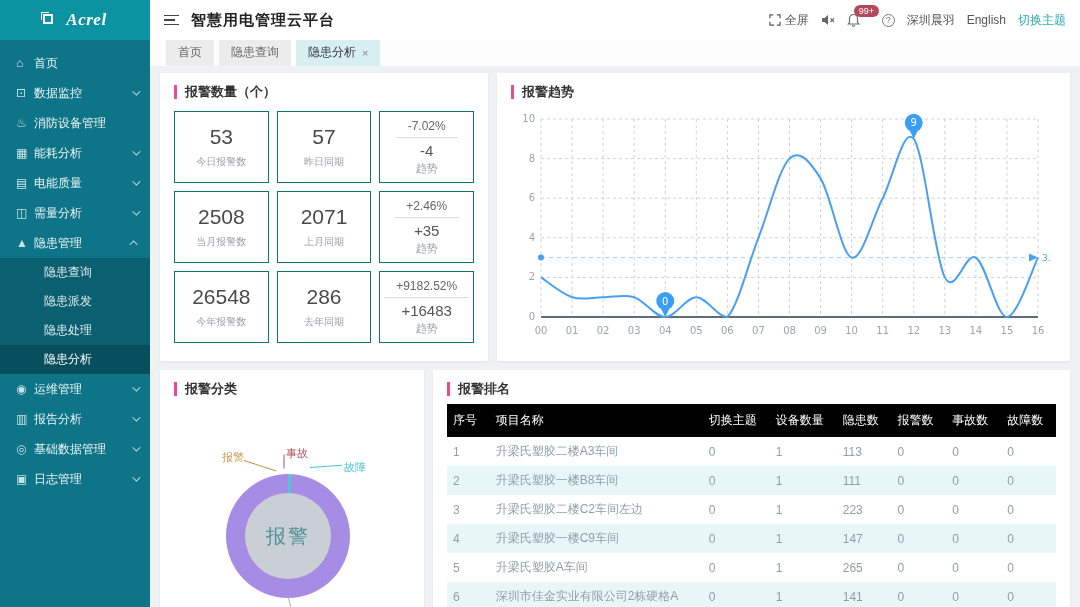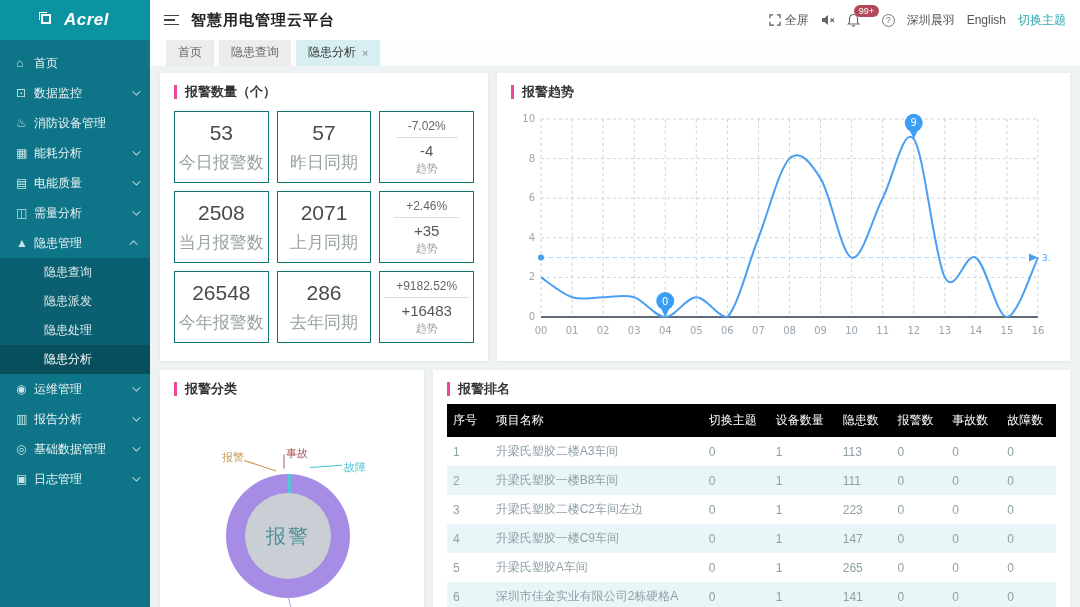--- a/index.html
+++ b/index.html
@@ -1,21 +1,21 @@
 <!DOCTYPE html>
 <html><head>
 <meta charset="utf-8">
 <style>
   * { margin:0; padding:0; box-sizing:border-box; }
   html,body { width:1080px; height:607px; overflow:hidden; background:#eff2f3;
     font-family:"Liberation Sans","DejaVu Sans",sans-serif; }
 
   
   .sidebar { position:fixed; left:0; top:0; width:150px; height:607px; background:#0d7587; z-index:5; }
-  .logo { height:40px; background:#0b93a2; display:flex; align-items:center; justify-content:center; gap:13px; }
+  .logo { height:40px; background:#0b93a2; display:flex; align-items:center; justify-content:center; gap:13px;font-family:Liberation Serif, serif; }
   .logo-mark { width:10px; height:10px; border:2px solid #fff; position:relative; transform:translateY(-1px); }
   .logo-mark::before { content:""; position:absolute; left:-4px; top:-4px; width:7px; height:7px; border:1.5px solid #fff; border-right:none; border-bottom:none; }
   .logo-text { color:#fff; font-size:17px; font-weight:bold; font-style:italic; letter-spacing:.5px; }
   .menu { padding-top:8px; }
   .side-item { height:30px; display:flex; align-items:center; padding:0 12px 0 16px; color:rgba(255,255,255,.92); font-size:12px; cursor:pointer; }
   .side-item .mi { width:18px; font-size:12px; opacity:.85; font-style:normal; }
   .side-item .lbl { flex:1; white-space:nowrap; }
   .chev { width:6px; height:6px; border-right:1.5px solid rgba(255,255,255,.75); border-bottom:1.5px solid rgba(255,255,255,.75); transform:rotate(45deg) translateY(-2px); }
   .chev.up { transform:rotate(-135deg) translateY(-2px); }
   .submenu { background:#0a5f70; }
@@ -46,21 +46,21 @@
   .row { display:flex; gap:9px; }
   .row2 { margin-top:9px; }
   .panel { background:#fff; box-shadow:0 1px 3px rgba(0,0,0,.06); padding:12px 14px; }
   .sec-title { font-size:13px; font-weight:bold; color:#333; border-left:3px solid #ec4899; padding-left:8px; line-height:14px; }
 
   
   .panel-stats { width:328px; height:288px; }
   .cards { margin-top:12px; display:grid; grid-template-columns:repeat(3,1fr); gap:8px; }
   .card { border:1px solid #0f766e; height:72px; display:flex; flex-direction:column; align-items:center; justify-content:center; }
   .card .v { font-size:21px; color:#4a4a4a; }
-  .card .l { font-size:17px; color:#9aa; margin-top:6px; color:#99a3a6; }
+  .card .l { font-size:10px; color:#9aa; margin-top:6px; color:#99a3a6; }
   .card .pct { font-size:12px; color:#666; border-bottom:1px solid #ddd; padding:0 12px 4px; }
   .card .dlt { font-size:15px; color:#555; margin-top:4px; }
   .card .tl { font-size:11px; color:#99a3a6; margin-top:2px; }
 
   
   .panel-trend { flex:1; height:288px; }
   .trend-head { display:flex; align-items:center; }
   .trend-btns { margin-left:auto; display:flex; gap:6px; }
   .tbtn { font-size:12px; letter-spacing:2px; padding:2px 8px 3px 10px; border:1px solid #3ab3ba; color:#2aa7ae; background:#fff; border-radius:3px; cursor:pointer; }
   .tbtn.active { background:#2cb1b6; color:#fff; }

